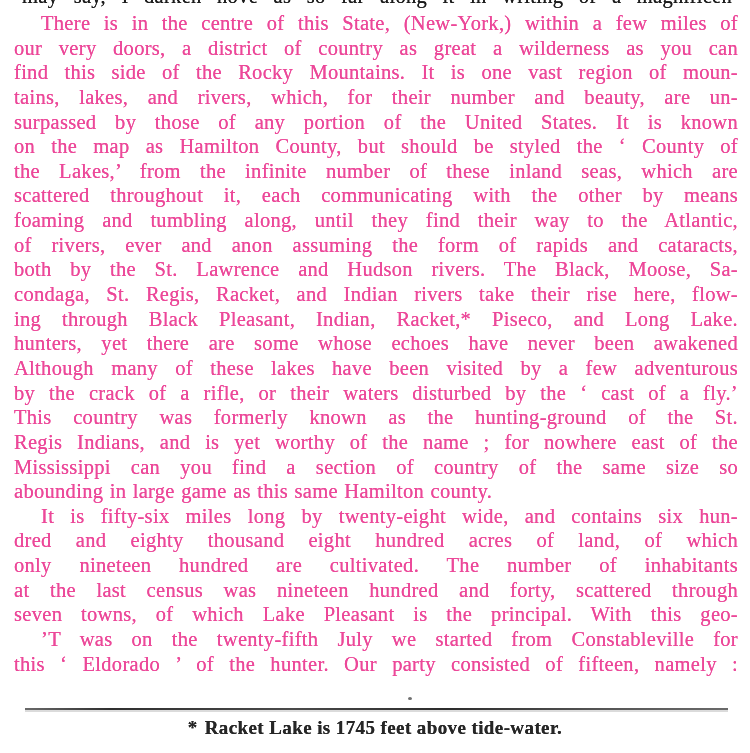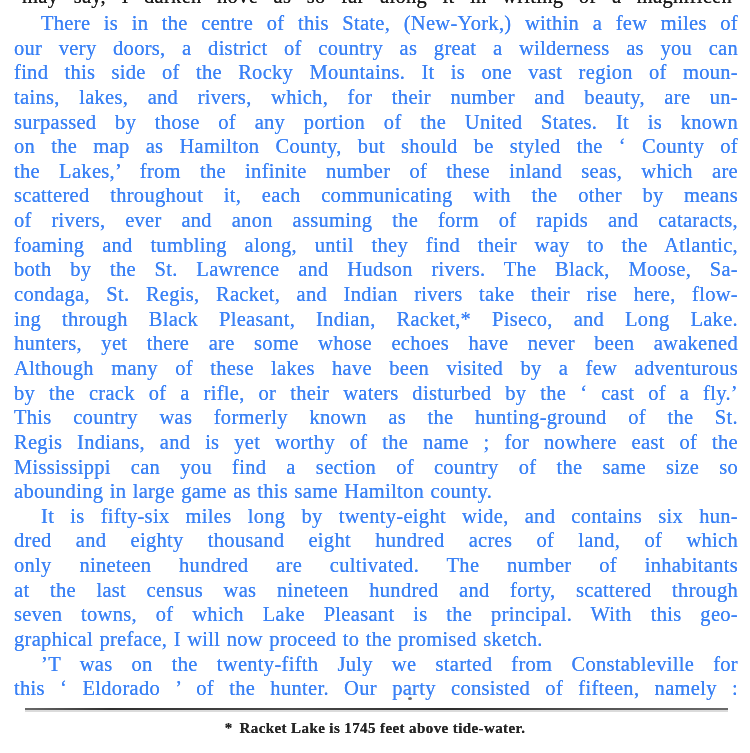--- a/index.html
+++ b/index.html
@@ -34,42 +34,42 @@
   }
   .line {
     font-size: 20.5px;
     line-height: 24.65px;
     height: 24.65px;
     overflow: hidden;
     text-align: justify;
     text-align-last: justify;
     letter-spacing: 0.3px;
     word-spacing: 1px;
-    color: #3b82f6;
+    color: #ec4899;
     text-shadow: 0 0 0.5px currentColor;
   }
   .line::after { content: ""; display: inline-block; width: 100%; height: 0; }
   .line.end { text-align-last: left; font-family: Liberation Serif, serif; }
   .line.end::after { content: none; }
   .line.indent { text-indent: 27px; }
   .ink-speck {
     position: absolute; top: 697px; left: 408px;
     width: 4px; height: 3px; border-radius: 50%;
     background: #6f6f6f;
   }
   .footnote-rule {
     position: absolute; top: 708px; left: 25px; width: 703px; height: 2px;
     background: linear-gradient(90deg, #6a6a6a 0%, #2f2f2f 12%, #4a4a4a 38%,
                 #2c2c2c 60%, #555555 82%, #6a6a6a 100%);
     box-shadow: 0 2px 0 rgba(0,0,0,0.14);
   }
   .footnote {
     position: absolute; top: 719px; left: 0; width: 750px;
     text-align: center;
-    font-size: 15px; line-height: 18px;
+    font-size: 19px; line-height: 18px;
     font-weight: bold;
     letter-spacing: 0.4px;
     color: #262626;
     text-shadow: 0 0 0.4px currentColor;
   }
   .footnote .fn-marker { margin-right: 7px; }
 </style>
 </head>
 <body>
 
@@ -82,39 +82,38 @@
   <div class="text-block">
 
     <div class="line indent">There is in the centre of this State, (New-York,) within a few miles of</div>
     <div class="line">our very doors, a district of country as great a wilderness as you can</div>
     <div class="line">find this side of the Rocky Mountains.  It is one vast region of moun-</div>
     <div class="line">tains, lakes, and rivers, which, for their number and beauty, are un-</div>
     <div class="line">surpassed by those of any portion of the United States.  It is known</div>
     <div class="line">on the map as Hamilton County, but should be styled the ‘ County of</div>
     <div class="line">the Lakes,’ from the infinite number of these inland seas, which are</div>
     <div class="line">scattered throughout it, each communicating with the other by means</div>
+    <div class="line">foaming and tumbling along, until they find their way to the Atlantic,</div>
     <div class="line">of rivers, ever and anon assuming the form of rapids and cataracts,</div>
-    <div class="line">foaming and tumbling along, until they find their way to the Atlantic,</div>
     <div class="line">both by the St. Lawrence and Hudson rivers.  The Black, Moose, Sa-</div>
     <div class="line">condaga, St. Regis, Racket, and Indian rivers take their rise here, flow-</div>
     <div class="line">ing through Black Pleasant, Indian, Racket,* Piseco, and Long Lake.</div>
     <div class="line">hunters, yet there are some whose echoes have never been awakened</div>
     <div class="line">Although many of these lakes have been visited by a few adventurous</div>
     <div class="line">by the crack of a rifle, or their waters disturbed by the ‘ cast of a fly.’</div>
     <div class="line">This country was formerly known as the hunting-ground of the St.</div>
     <div class="line">Regis Indians, and is yet worthy of the name ; for nowhere east of the</div>
     <div class="line">Mississippi can you find a section of country of the same size so</div>
     <div class="line end">abounding in large game as this same Hamilton county.</div>
 
     <div class="line indent">It is fifty-six miles long by twenty-eight wide, and contains six hun-</div>
     <div class="line">dred and eighty thousand eight hundred acres of land, of which</div>
     <div class="line">only nineteen hundred are cultivated.  The number of inhabitants</div>
     <div class="line">at the last census was nineteen hundred and forty, scattered through</div>
     <div class="line">seven towns, of which Lake Pleasant is the principal.  With this geo-</div>
-    <div class="line end">graphical preface, I will now proceed to the promised sketch.</div>
 
     <div class="line indent">’T was on the twenty-fifth July we started from Constableville for</div>
     <div class="line">this ‘ Eldorado ’ of the hunter.  Our party consisted of fifteen, namely :</div>
   </div>
 
   <div class="ink-speck"></div>
   <div class="footnote-rule"></div>
 
   <div class="footnote">
     <span class="fn-marker">*</span><span>Racket Lake is 1745 feet above tide-water.</span>

